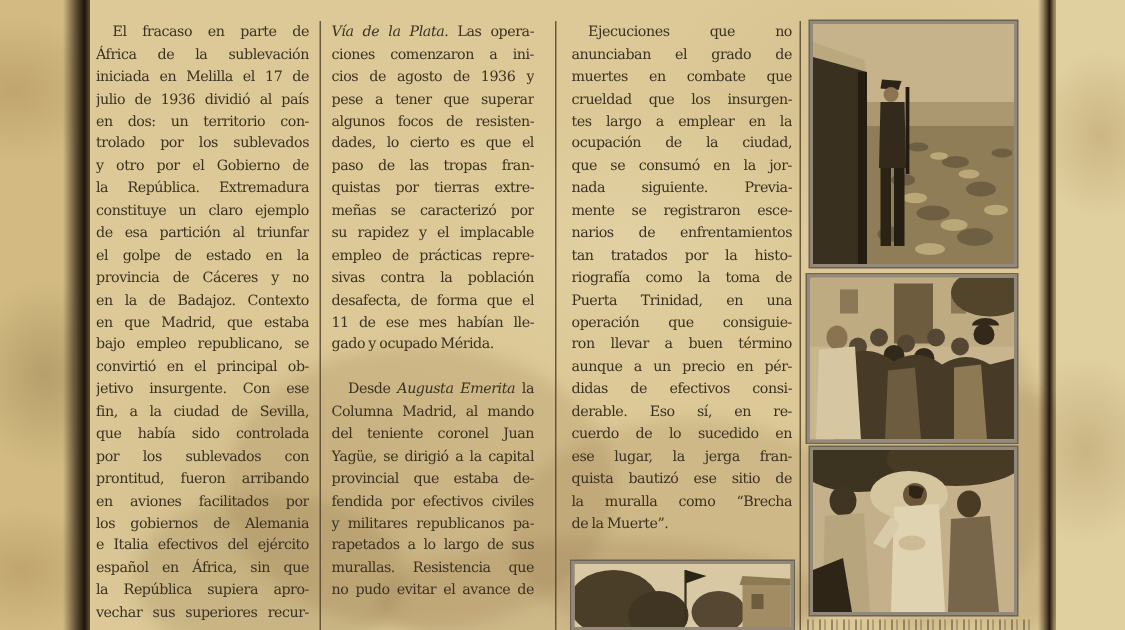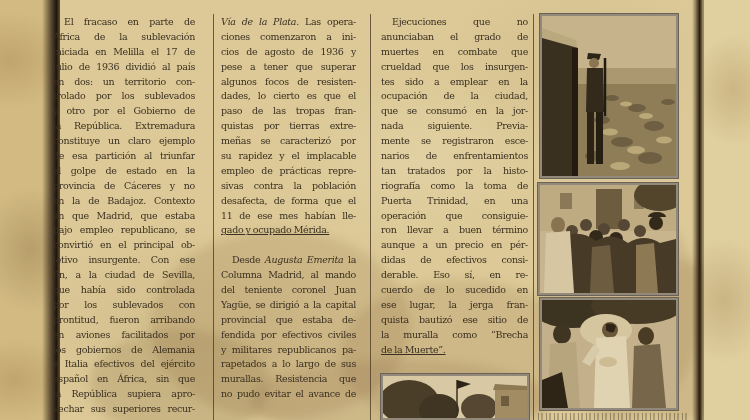--- a/index.html
+++ b/index.html
@@ -46,28 +46,28 @@
   .b2{left:340px;top:280px;width:240px;height:150px;background:rgba(120,85,45,.14);}
   .b3{left:90px;top:330px;width:180px;height:110px;background:rgba(110,78,40,.15);}
   .b4{left:540px;top:200px;width:160px;height:220px;background:rgba(130,95,50,.14);}
   .b5{left:250px;top:360px;width:300px;height:80px;background:rgba(105,72,38,.13);}
   .b6{left:620px;top:260px;width:120px;height:160px;background:rgba(135,100,55,.16);}
   
   .col{
     position:absolute;top:15px;overflow:hidden;
     color:#3b3122;font-size:9.5px;letter-spacing:-0.3px;word-spacing:-0.5px;
   }
-  .col-1{left:53px;width:142px;height:402px;}
+  .col-1{left:64px;width:142px;height:402px;}
   .col-2{left:221px;width:135px;height:402px;}
   .col-3{left:381px;width:147px;height:356px;}
   .line{
     height:14.9px;line-height:14.9px;white-space:nowrap;
     text-align:justify;text-align-last:justify;
   }
-  .line.end{text-align-last:left;text-decoration:underline;}
+  .line.end{text-align-last:left;}
   .line.ind{text-indent:11px;}
   .line.gap{height:14.9px;}
   .line i{font-style:italic;margin-top:16px;}
   .rule{position:absolute;top:14px;width:1px;height:406px;background:rgba(78,61,38,.8);}
   .rule-1{left:213px;}
   .rule-2{left:370px;}
   .rule-3{left:533px;}
   
   .photo{
     position:absolute;box-sizing:border-box;
@@ -160,21 +160,21 @@
     <div class="line">rapetados a lo largo de sus</div>
     <div class="line">murallas. Resistencia que</div>
     <div class="line">no pudo evitar el avance de</div>
   </div>
 <div class="rule rule-2"></div>
 <div class="col col-3">
     <div class="line ind">Ejecuciones que no</div>
     <div class="line">anunciaban el grado de</div>
     <div class="line">muertes en combate que</div>
     <div class="line">crueldad que los insurgen-</div>
-    <div class="line">tes sido a emplear en la</div>
+    <div class="line">tes largo a emplear en la</div>
     <div class="line">ocupación de la ciudad,</div>
     <div class="line">que se consumó en la jor-</div>
     <div class="line">nada siguiente. Previa-</div>
     <div class="line">mente se registraron esce-</div>
     <div class="line">narios de enfrentamientos</div>
     <div class="line">tan tratados por la histo-</div>
     <div class="line">riografía como la toma de</div>
     <div class="line">Puerta Trinidad, en una</div>
     <div class="line">operación que consiguie-</div>
     <div class="line">ron llevar a buen término</div>

